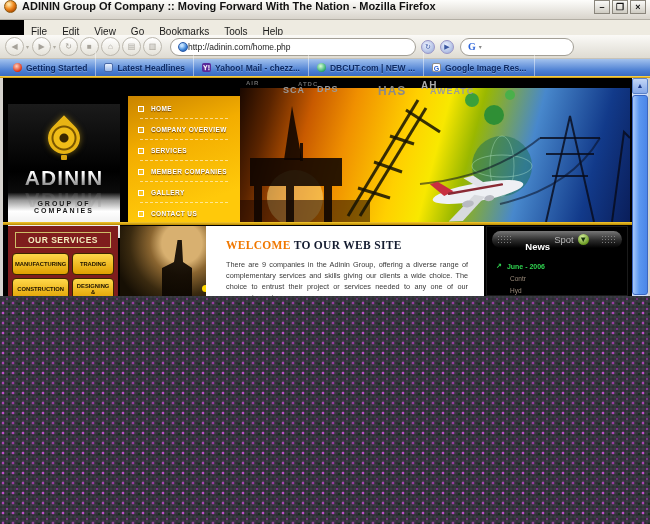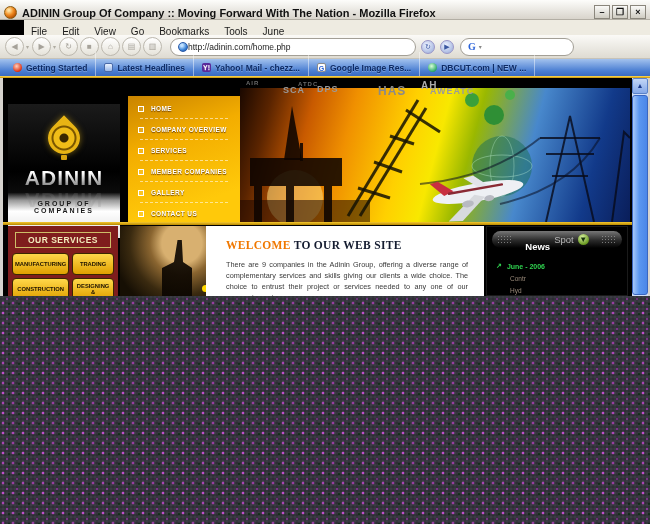--- a/index.html
+++ b/index.html
@@ -3,21 +3,21 @@
 <meta charset="utf-8">
 <style>
   * { margin:0; padding:0; box-sizing:border-box; }
   html,body { width:650px; height:524px; overflow:hidden; background:#000;
     font-family:"Liberation Sans", sans-serif; }
   #screen { position:relative; width:650px; height:524px; background:#000; overflow:hidden; }
 
   
   .titlebar { position:absolute; left:0; top:0; width:650px; height:20px;
     background:linear-gradient(#fdfdfb,#d8d4cb); border-bottom:1px solid #b2aea4;
-    display:flex; align-items:flex-end; padding:0 4px; }
+    display:flex; align-items:flex-start; padding:0 4px; }
   .ff-icon { width:13px; height:13px; border-radius:50%;
     background:radial-gradient(circle at 35% 30%, #ffe2a0 8%, #f08a20 45%, #b04a00 80%, #6a2a00);
     border:1px solid #8a5a10; margin-right:5px; flex:0 0 auto; }
   .title-text { font-size:11px; font-weight:bold; color:#111; white-space:nowrap; overflow:hidden; }
   .win-btns { margin-left:auto; display:flex; gap:2px; }
   .wbtn { width:16px; height:14px; background:linear-gradient(#fafaf8,#cfccc2);
     border:1px solid #8a867c; font-size:9px; line-height:12px; text-align:center;
     color:#111; font-weight:bold; }
 
   .menubar { position:absolute; left:0; top:20px; width:650px; height:24px;
@@ -186,21 +186,21 @@
     </div>
   </div>
 
   <div class="menubar">
     <span>File</span>
     <span>Edit</span>
     <span>View</span>
     <span>Go</span>
     <span>Bookmarks</span>
     <span>Tools</span>
-    <span>June</span>
+    <span>Help</span>
     <span class="throb">✳</span>
   </div>
 
   <div class="navbar">
     <div class="tbtn">◀</div>
     <span class="caret">▾</span>
     <div class="tbtn">▶</div>
     <span class="caret">▾</span>
     <div class="tbtn">↻</div>
     <div class="tbtn">■</div>
@@ -227,26 +227,26 @@
     </div>
     <div class="bm">
       <span class="bm-ic ic-head"></span>
       <span>Latest Headlines</span>
     </div>
     <div class="bm">
       <span class="bm-ic ic-yahoo">Y!</span>
       <span>Yahoo! Mail - chezz...</span>
     </div>
     <div class="bm">
+      <span class="bm-ic ic-dbcut"></span>
+      <span>DBCUT.com | NEW ...</span>
+    </div>
+    <div class="bm">
       <span class="bm-ic ic-google">G</span>
       <span>Google Image Res...</span>
-    </div>
-    <div class="bm">
-      <span class="bm-ic ic-dbcut"></span>
-      <span>DBCUT.com | NEW ...</span>
     </div>
   </div>
 
   <div class="gold-top"></div>
 
   <div class="site"></div>
   <div class="edge left"></div>
   <div class="edge right"></div>
 
   <span class="tick" style="left:246px;top:80px;font-size:6px;color:#6a6a6a">AIR</span>

